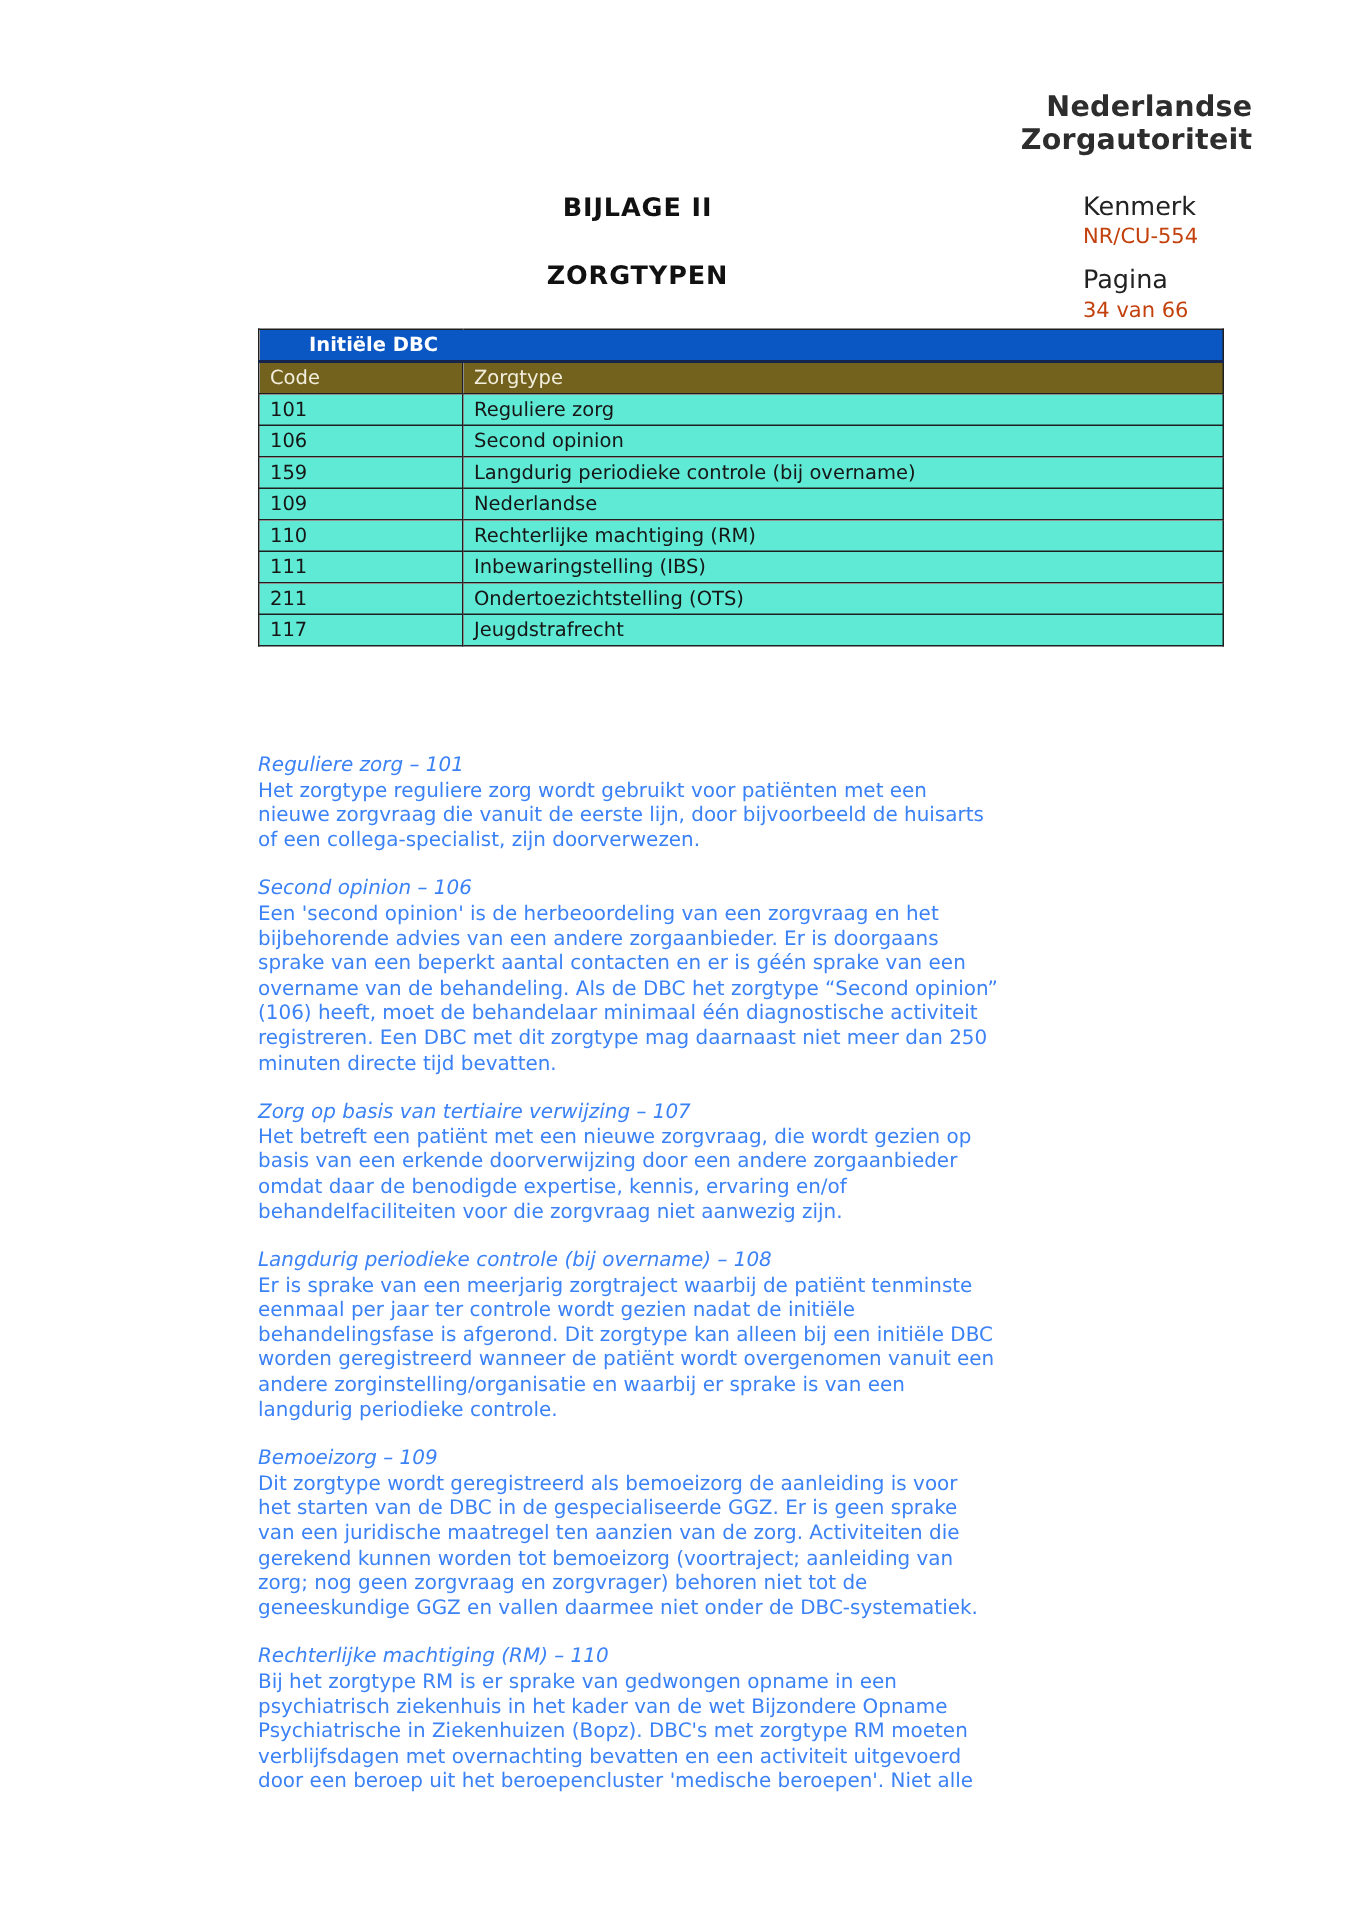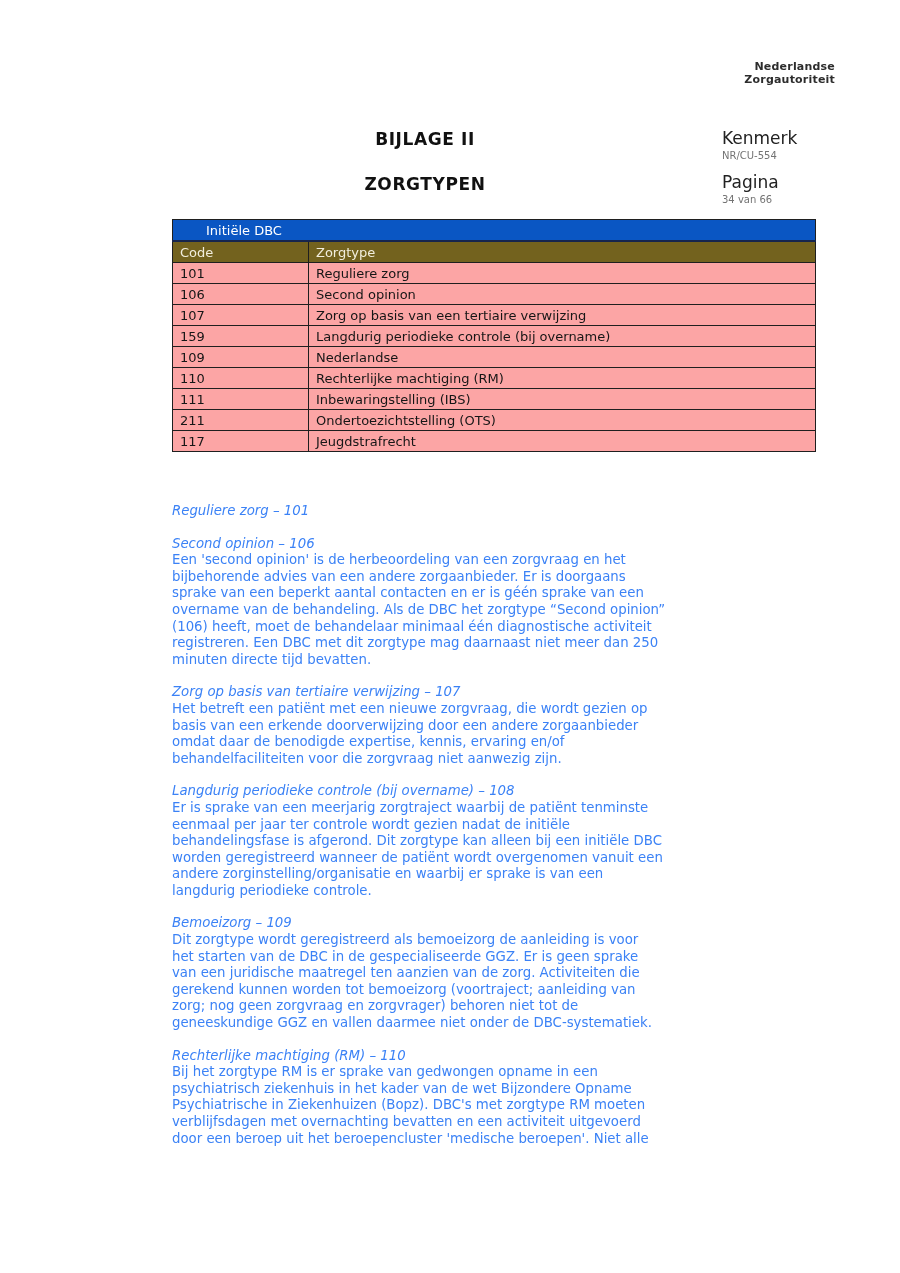--- a/index.html
+++ b/index.html
@@ -8,21 +8,21 @@
     background: #ffffff;
     font-family: "DejaVu Sans", "Liberation Sans", sans-serif;
     color: #1c1c1c;
     position: relative;
     overflow: hidden;
   }
   .logo {
     position: absolute;
     left: 663px; top: 60px; width: 172px;
     text-align: right;
-    font-size: 11px; font-weight: bold;
+    font-size: 19px; font-weight: bold;
     color: #2d2d2d;
     letter-spacing: 0.2px;
   }
   .title-block {
     position: absolute;
     left: 172px; top: 129px; width: 506px;
     text-align: center;
   }
   .doc-title {
     font-size: 17px; font-weight: bold;
@@ -33,21 +33,21 @@
   .doc-subtitle { margin-top: 25px; }
   .meta {
     position: absolute;
     left: 722px; top: 128px; width: 150px;
   }
   .meta-label {
     font-size: 17px; font-weight: normal; color: #222222;
     margin-bottom: 2px;
   }
   .meta-value {
-    font-size: 10px; color: #737373;
+    font-size: 14px; color: #c2410c;
     margin-bottom: 11px;
   }
   table.dbc-table {
     position: absolute;
     left: 172px; top: 219px;
     width: 644px;
     border-collapse: collapse;
     font-size: 13px;
     table-layout: fixed;
   }
@@ -57,29 +57,29 @@
     padding: 0 0 0 7px;
     text-align: left;
     vertical-align: middle;
     font-weight: normal;
     overflow: hidden; white-space: nowrap;
   }
   col.code-col { width: 136px; }
   tr.table-title-row td {
     background: var(--title-bg, #0a56c3);
     color: #ffffff;
-    font-weight: normal;
+    font-weight: bold;
     border-bottom: 2px solid #16254d;
     padding-left: 33px;
   }
   tr.col-header-row td {
     background: var(--header-bg, #73621e);
     color: #f2eedd;
   }
-  tr.data-row td { background: #fca5a5; color: #161616; }
+  tr.data-row td { background: #5eead4; color: #161616; }
   .content {
     position: absolute;
     left: 172px; top: 503px; width: 565px;
     font-size: 13.3px;
     line-height: 16.6px;
     color: #3b82f6;
   }
   .section { margin: 0 0 16px 0; }
   .section-heading { font-style: italic; }
   .section-body { white-space: pre-line; }
@@ -116,24 +116,20 @@
   </tr>
   <tr class="data-row">
     <td>101</td>
     <td>Reguliere zorg</td>
   </tr>
   <tr class="data-row">
     <td>106</td>
     <td>Second opinion</td>
   </tr>
   <tr class="data-row">
-    <td>107</td>
-    <td>Zorg op basis van een tertiaire verwijzing</td>
-  </tr>
-  <tr class="data-row">
     <td>159</td>
     <td>Langdurig periodieke controle (bij overname)</td>
   </tr>
   <tr class="data-row">
     <td>109</td>
     <td>Nederlandse</td>
   </tr>
   <tr class="data-row">
     <td>110</td>
     <td>Rechterlijke machtiging (RM)</td>
@@ -149,20 +145,23 @@
   <tr class="data-row">
     <td>117</td>
     <td>Jeugdstrafrecht</td>
   </tr>
 </tbody>
   </table>
 
 <div class="content">
   <div class="section">
     <div class="section-heading">Reguliere zorg – 101</div>
+    <div class="section-body">Het zorgtype reguliere zorg wordt gebruikt voor patiënten met een
+nieuwe zorgvraag die vanuit de eerste lijn, door bijvoorbeeld de huisarts
+of een collega-specialist, zijn doorverwezen.</div>
   </div>
   <div class="section">
     <div class="section-heading">Second opinion – 106</div>
     <div class="section-body">Een 'second opinion' is de herbeoordeling van een zorgvraag en het
 bijbehorende advies van een andere zorgaanbieder. Er is doorgaans
 sprake van een beperkt aantal contacten en er is géén sprake van een
 overname van de behandeling. Als de DBC het zorgtype “Second opinion”
 (106) heeft, moet de behandelaar minimaal één diagnostische activiteit
 registreren. Een DBC met dit zorgtype mag daarnaast niet meer dan 250
 minuten directe tijd bevatten.</div>

